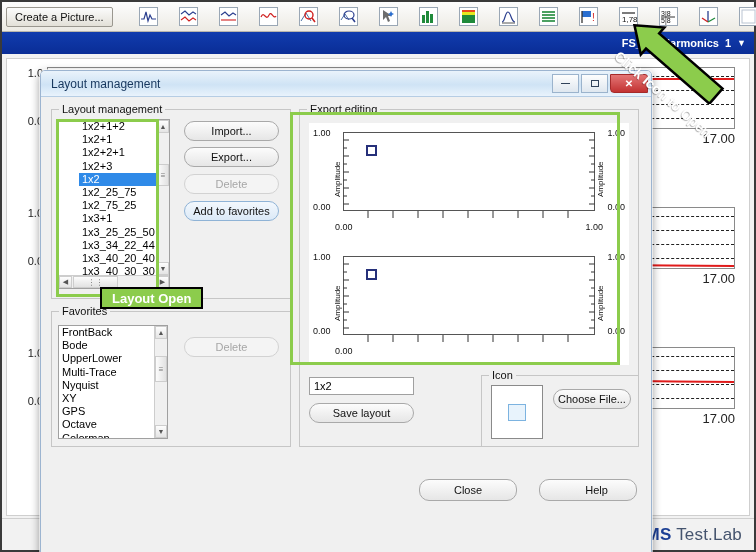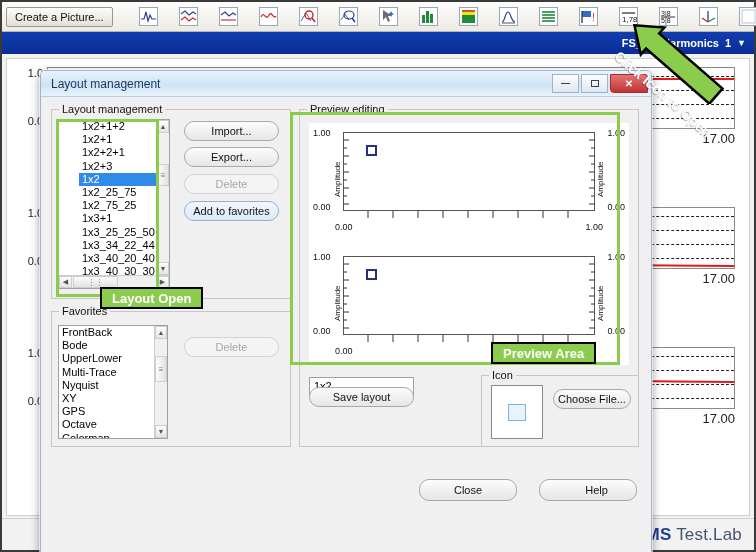--- a/index.html
+++ b/index.html
@@ -453,21 +453,21 @@
         <div class="vsb">
           <div class="arr">▲</div>
           <div class="thumb" style="top:30px;height:26px;">≡</div>
           <div class="arr bot">▼</div>
         </div>
       </div>
 
       <div class="btn dis" style="position:absolute; left:143px; top:240px; width:95px; height:20px;">Delete</div>
 
       <div class="grp" style="left:258px; top:12px; width:340px; height:338px;">
-        <div class="lbl">Preview editing</div>
+        <div class="lbl">Export editing</div>
       </div>
 
       <div class="pv" style="left:268px; top:26px; width:320px; height:242px;">
 
         <div style="position:absolute;left:0;top:0;width:320px;height:118px;">
           <div class="axnum" style="left:4px; top:5px;">1.00</div>
           <div class="axnum" style="left:4px; top:79px;">0.00</div>
           <div class="axnum" style="right:4px; top:5px;">1.00</div>
           <div class="axnum" style="right:4px; top:79px;">0.00</div>
           <div class="axlabel" style="left:24px; top:22px; height:52px;">Amplitude</div>
@@ -549,41 +549,40 @@
               <line x1="175" y1="79" x2="175" y2="86"></line>
                 <line x1="200" y1="79" x2="200" y2="86"></line>
               <line x1="225" y1="79" x2="225" y2="86"></line>
             </g>
           </svg>
           <div class="axnum" style="left:26px; top:99px;">0.00</div>
         </div>
       </div>
 
       <div class="txtin" style="position:absolute; left:268px; top:280px; width:105px; height:18px;">1x2</div>
-      <div class="btn" style="position:absolute; left:268px; top:290px; width:105px; height:20px;">Save layout</div>
+      <div class="btn" style="position:absolute; left:268px; top:306px; width:105px; height:20px;">Save layout</div>
 
       <div class="grp" style="left:440px; top:278px; width:158px; height:72px;">
         <div class="lbl">Icon</div>
       </div>
       <div style="position:absolute; left:450px; top:288px; width:52px; height:54px; background:#fff; border:1px solid #8a8a8a;">
         <div style="position:absolute; left:16px; top:18px; width:18px; height:17px; border:1px solid #7cb3e0; background:#e8f3fc;"></div>
       </div>
       <div class="btn" style="position:absolute; left:512px; top:292px; width:78px; height:20px;">Choose File...</div>
 
       <div class="btn" style="position:absolute; left:378px; top:382px; width:98px; height:22px;">Close</div>
       <div class="btn" style="position:absolute; left:498px; top:382px; width:98px; height:22px;padding-left:17px;">Help</div>
 
     </div>
   </div>
 
   <div class="greenframe" style="left:54px; top:117px; width:103px; height:178px;"></div>
   <div class="greenframe" style="left:288px; top:110px; width:330px; height:253px;"></div>
 
   <div class="badge" style="left:98px; top:285px; height:22px;">Layout Open</div>
-  <div class="badge" style="left:489px; top:340px; height:22px;">Preview Area</div>
 
   <div class="arrow-callout" style="left:598px; top:22px; width:158px; height:80px;">
     <svg width="158" height="80" viewBox="0 0 158 80">
       <g transform="rotate(41 79 40)">
         <polygon points="20,30 104,30 104,22 128,40 104,58 104,50 20,50" fill="#8ccc4c" stroke="#000" stroke-width="2.5" transform="rotate(180 74 40)"></polygon>
       </g>
     </svg>
     <div class="arrow-text" style="left:22px; top:24px; transform:rotate(41deg); transform-origin:left top;">Click Icon to Open</div>
   </div>
 

